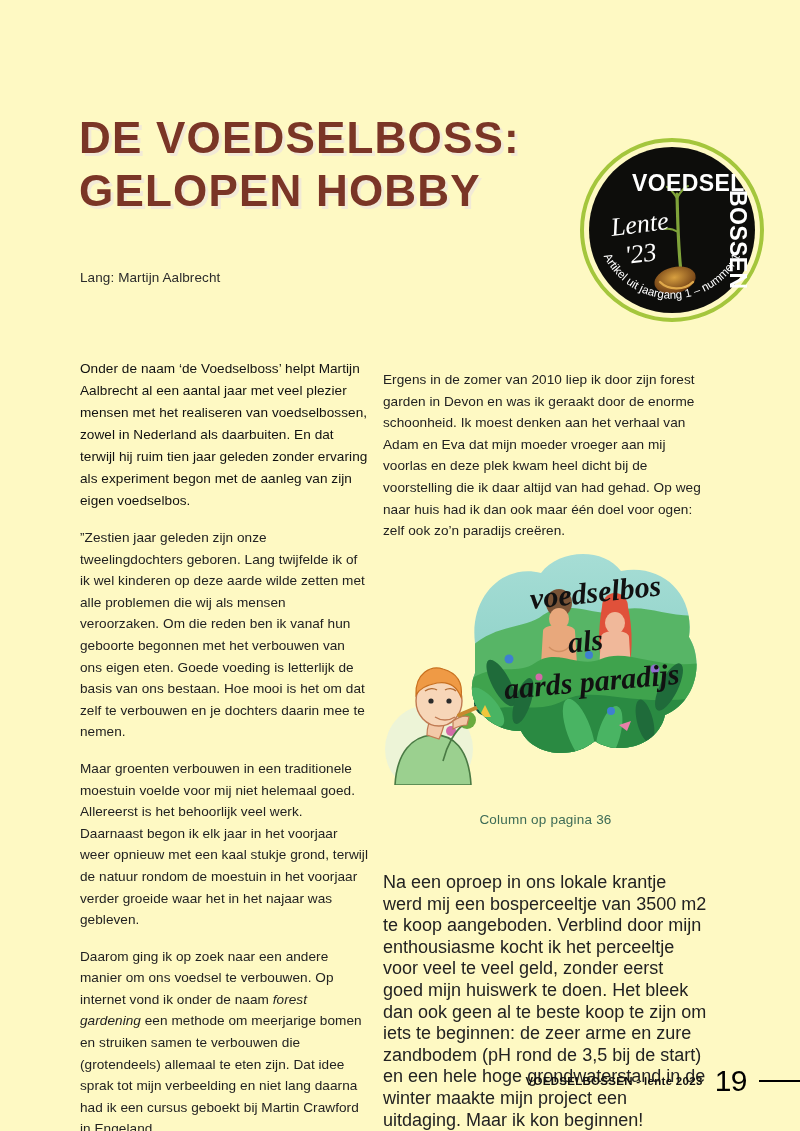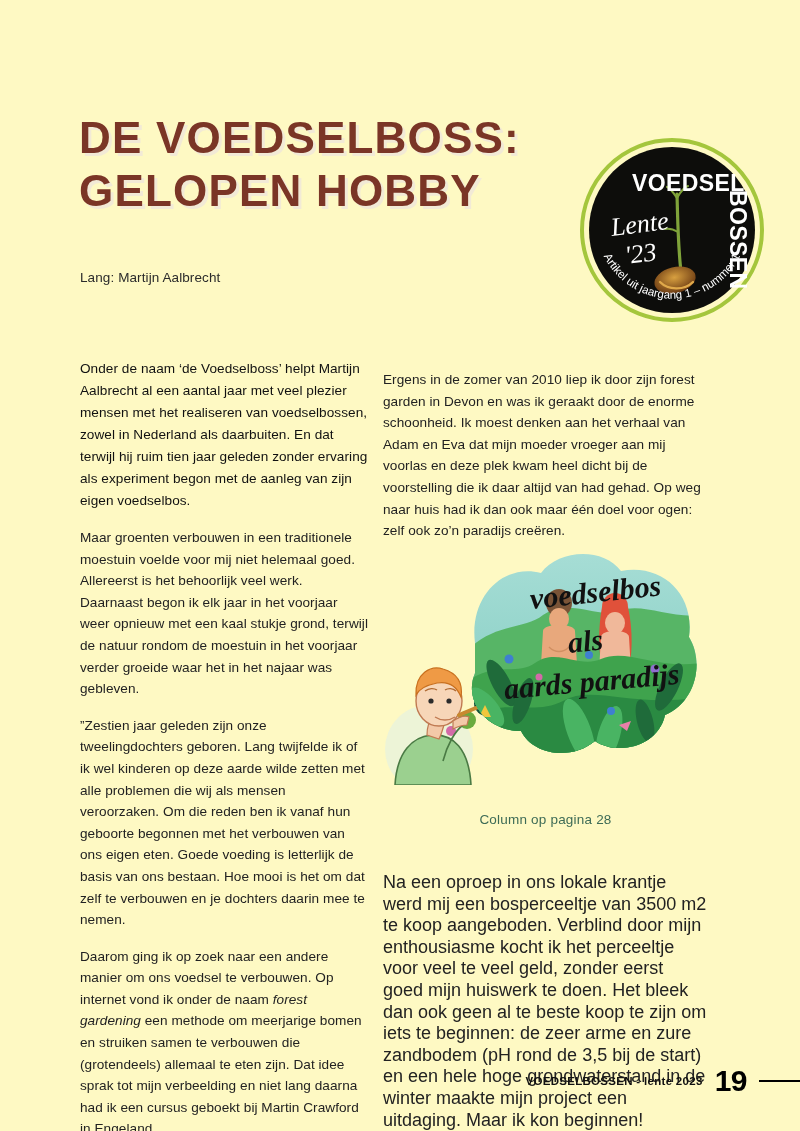--- a/index.html
+++ b/index.html
@@ -129,21 +129,21 @@
   }
   .footer-label {
     font-size: 11.5px;
     font-weight: bold;
     letter-spacing: .3px;
     color: #111111;
     white-space: nowrap;
   }
   .footer-pageno {
     font-size: 30px;
-    font-weight: bold;
+    font-weight: normal;
     line-height: 1;
     color: #000000;
     letter-spacing: -.5px;
   }
   .footer-rule {
     width: 88px;
     height: 2px;
     background: #000000;
   }
 </style>
@@ -195,22 +195,22 @@
       <text x="52" y="132" fill="#ffffff" font-family="Liberation Serif, serif" font-size="26" font-style="italic" transform="rotate(-7 52 132)">'23</text>
 
       <text fill="#ffffff" font-family="Liberation Sans, sans-serif" font-size="11.5">
         <textPath href="#arcBottom" startOffset="50%" text-anchor="middle">Artikel uit jaargang 1 – nummer 1</textPath>
       </text>
     </svg>
   </div>
 
   <div class="col col-left">
     <p class="lead">Onder de naam ‘de Voedselboss’ helpt Martijn Aalbrecht al een aantal jaar met veel plezier mensen met het realiseren van voedselbossen, zowel in Nederland als daarbuiten. En dat terwijl hij ruim tien jaar geleden zonder ervaring als experiment begon met de aanleg van zijn eigen voedselbos.</p>
+    <p>”Zestien jaar geleden zijn onze tweelingdochters geboren. Lang twijfelde ik of ik wel kinderen op deze aarde wilde zetten met alle problemen die wij als mensen veroorzaken. Om die reden ben ik vanaf hun geboorte begonnen met het verbouwen van ons eigen eten. Goede voeding is letterlijk de basis van ons bestaan. Hoe mooi is het om dat zelf te verbouwen en je dochters daarin mee te nemen.</p>
     <p>Maar groenten verbouwen in een traditionele moestuin voelde voor mij niet helemaal goed. Allereerst is het behoorlijk veel werk. Daarnaast begon ik elk jaar in het voorjaar weer opnieuw met een kaal stukje grond, terwijl de natuur rondom de moestuin in het voorjaar verder groeide waar het in het najaar was gebleven.</p>
-    <p>”Zestien jaar geleden zijn onze tweelingdochters geboren. Lang twijfelde ik of ik wel kinderen op deze aarde wilde zetten met alle problemen die wij als mensen veroorzaken. Om die reden ben ik vanaf hun geboorte begonnen met het verbouwen van ons eigen eten. Goede voeding is letterlijk de basis van ons bestaan. Hoe mooi is het om dat zelf te verbouwen en je dochters daarin mee te nemen.</p>
     <p><span>Daarom ging ik op zoek naar een andere manier om ons voedsel te verbouwen. Op internet vond ik onder de naam </span><span class="ital">forest gardening</span><span> een methode om meerjarige bomen en struiken samen te verbouwen die (grotendeels) allemaal te eten zijn. Dat idee sprak tot mijn verbeelding en niet lang daarna had ik een cursus geboekt bij Martin Crawford in Engeland.</span></p>
   </div>
 
   <div class="col col-right">
     <p>Ergens in de zomer van 2010 liep ik door zijn forest garden in Devon en was ik geraakt door de enorme schoonheid. Ik moest denken aan het verhaal van Adam en Eva dat mijn moeder vroeger aan mij voorlas en deze plek kwam heel dicht bij de voorstelling die ik daar altijd van had gehad. Op weg naar huis had ik dan ook maar één doel voor ogen: zelf ook zo’n paradijs creëren.</p>
   </div>
 
   <div class="illus">
     <svg viewBox="0 0 325 250" xmlns="http://www.w3.org/2000/svg" aria-hidden="true">
       <defs>
@@ -303,21 +303,21 @@
       </g>
 
       <g>
         <text x="148" y="74" font-family="Liberation Serif, serif" font-style="italic" font-size="30" font-weight="bold" fill="#111111" transform="rotate(-6 148 74)">voedselbos</text>
         <text x="186" y="118" font-family="Liberation Serif, serif" font-style="italic" font-size="30" font-weight="bold" fill="#111111" transform="rotate(-6 186 118)">als</text>
         <text x="122" y="164" font-family="Liberation Serif, serif" font-style="italic" font-size="30" font-weight="bold" fill="#111111" transform="rotate(-5 122 164)">aards paradijs</text>
       </g>
     </svg>
   </div>
 
-  <div class="illus-caption">Column op pagina 28</div>
+  <div class="illus-caption">Column op pagina 36</div>
 
   <div class="col-right-lower">
     <p style="margin:0">Na een oproep in ons lokale krantje werd mij een bosperceeltje van 3500 m2 te koop aangeboden. Verblind door mijn enthousiasme kocht ik het perceeltje voor veel te veel geld, zonder eerst goed mijn huiswerk te doen. Het bleek dan ook geen al te beste koop te zijn om iets te beginnen: de zeer arme en zure zandbodem (pH rond de 3,5 bij de start) en een hele hoge grondwaterstand in de winter maakte mijn project een uitdaging. Maar ik kon beginnen!</p>
   </div>
 
   <div class="footer">
     <div class="footer-inner">
       <span class="footer-label">VOEDSELBOSSEN - lente 2023</span>
       <span class="footer-pageno">19</span>
       <span class="footer-rule"></span>

